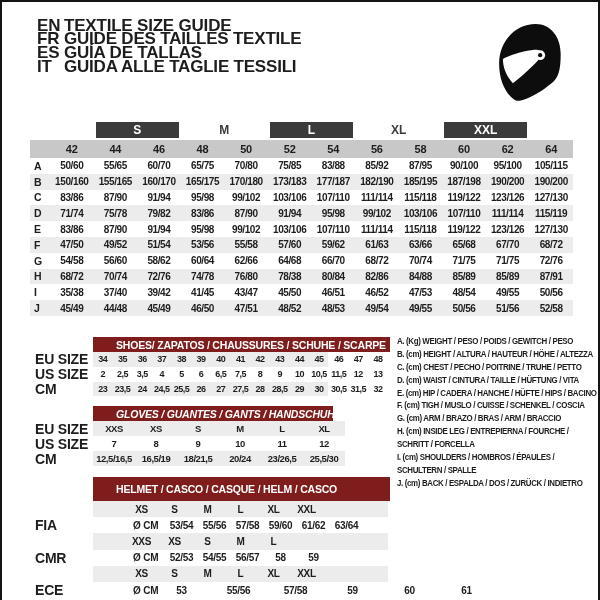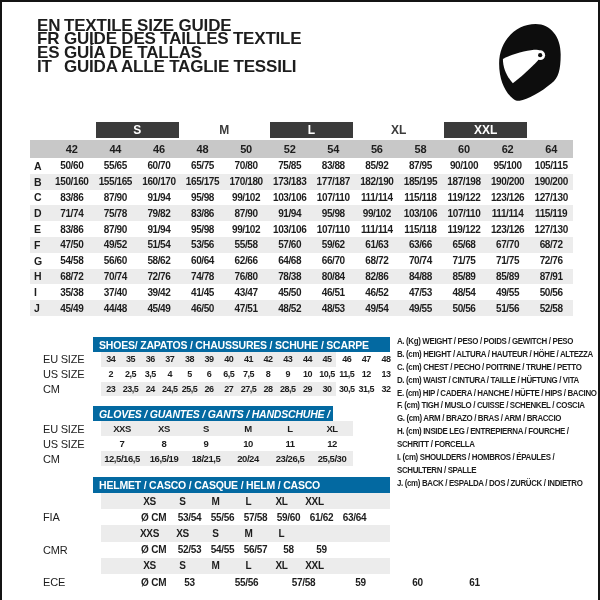--- a/index.html
+++ b/index.html
@@ -27,23 +27,23 @@
   .band{display:flex;height:18px;background:#c8c8c8;align-items:center;}
   .mrow{display:flex;height:15.8px;align-items:center;}
   .mrow.stripe{background:#ececec;}
   .rl{flex:0 0 20px;font-weight:bold;font-size:10.5px;padding-left:4px;}
   .cells{display:flex;flex:1;min-width:0;}
   .mc{flex:0 0 43.58px;text-align:center;font-weight:bold;font-size:10px;letter-spacing:-0.4px;}
   .band .mc{font-size:11px;letter-spacing:-0.2px;}
 
   
   .sub{position:absolute;left:30px;width:360px;}
-  .bar{margin-left:63px;height:15px;background:#0369a1;color:#fff;font-weight:bold;font-size:10.5px;display:flex;align-items:center;padding-left:6px;letter-spacing:-0.2px;white-space:nowrap;}
+  .bar{margin-left:63px;height:15px;background:#7f1d1d;color:#fff;font-weight:bold;font-size:10.5px;display:flex;align-items:center;padding-left:23px;letter-spacing:-0.2px;white-space:nowrap;}
   .srow{display:flex;align-items:center;}
-  .slabel{flex:0 0 63px;font-weight:normal;font-size:11px;padding-left:5px;letter-spacing:-0.2px;margin-left:8px;}
+  .slabel{flex:0 0 63px;font-weight:bold;font-size:14px;padding-left:5px;letter-spacing:-0.2px;}
   .sband{display:flex;height:100%;align-items:center;}
   .stripe-bg{background:#ececec;}
   .shoes .srow{height:14.8px;}
   .shoes .sband{width:235px;}
   .sc{flex:0 0 19.67px;text-align:center;font-weight:bold;font-size:9px;letter-spacing:-0.5px;}
   .gloves .srow{height:15px;}
   .gloves .sband{width:252px;}
   .gc{flex:0 0 42px;text-align:center;font-weight:bold;font-size:9.5px;letter-spacing:-0.45px;}
   .helm .srow{height:16.2px;}
   .helm .sband{width:295px;padding-left:32px;}
@@ -384,21 +384,21 @@
           <span class="gc">16,5/19</span>
           <span class="gc">18/21,5</span>
           <span class="gc">20/24</span>
           <span class="gc">23/26,5</span>
           <span class="gc">25,5/30</span>
         </div>
     </div>
   </div>
 
   <div class="sub helm" style="top:477px;">
-    <div class="bar" style="height:16px;">HELMET / CASCO / CASQUE / HELM / CASCO</div>
+    <div class="bar" style="height:24px;">HELMET / CASCO / CASQUE / HELM / CASCO</div>
 
     <div class="srow">
       <div class="slabel"></div>
       <div class="sband stripe-bg">
           <span class="hc">XS</span>
           <span class="hc">S</span>
           <span class="hc">M</span>
           <span class="hc">L</span>
           <span class="hc">XL</span>
           <span class="hc">XXL</span>

